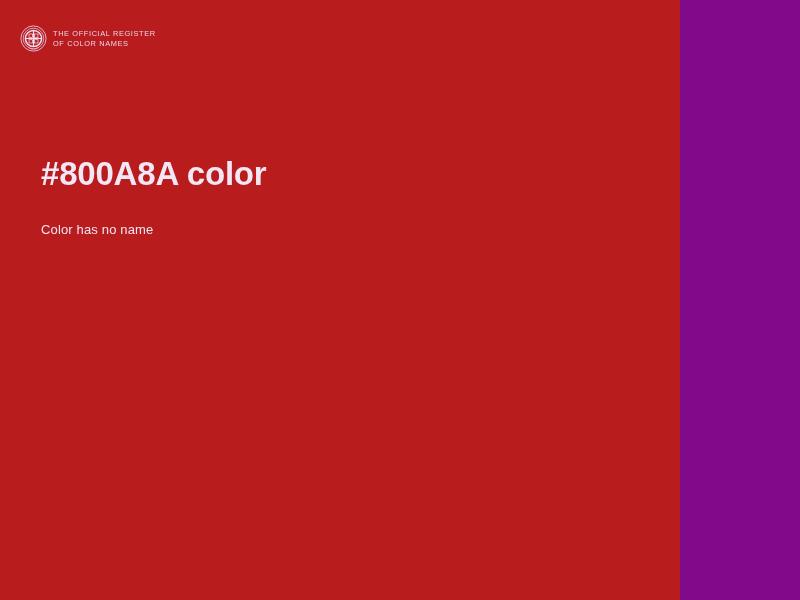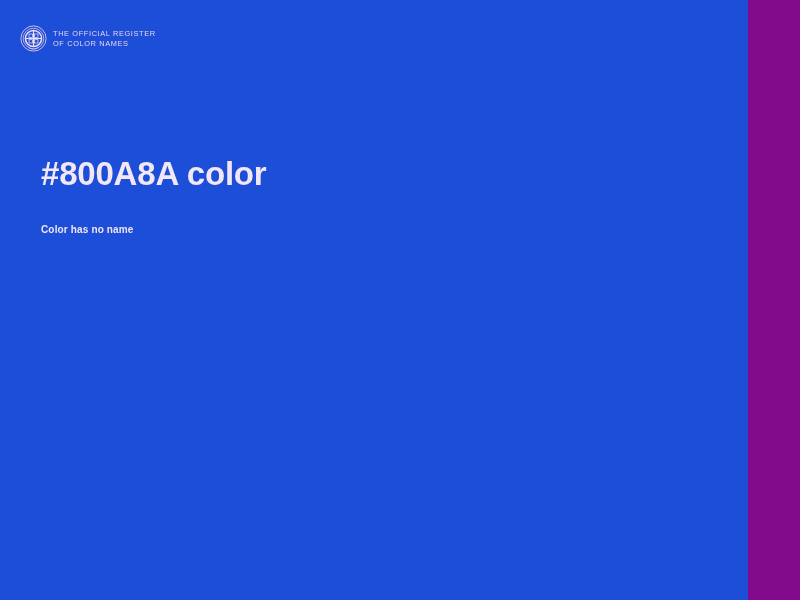--- a/index.html
+++ b/index.html
@@ -8,23 +8,23 @@
   }
   body {
     width: 800px;
     height: 600px;
     overflow: hidden;
     font-family: "Liberation Sans", sans-serif;
     background: #800a8a;
   }
   .page {
     position: relative;
-    width: 748px;
+    width: 680px;
     height: 600px;
-    background: #1d4ed8;
+    background: #b91c1c;
     box-sizing: border-box;
   }
 
   
   .brand {
     position: absolute;
     left: 20px;
     top: 25px;
     display: flex;
     align-items: center;
@@ -60,23 +60,23 @@
     line-height: 40px;
     font-weight: 700;
     color: #f2e7f5;
     letter-spacing: -0.2px;
     white-space: nowrap;
   }
   .subtitle {
     position: absolute;
     left: 41px;
     top: 199px;
-    font-size: 10px;
+    font-size: 13px;
     line-height: 13px;
-    font-weight: 700;
+    font-weight: 400;
     color: #f0e4f3;
     letter-spacing: 0.15px;
     white-space: nowrap;
     margin-top: 24px;
   }
 </style>
 </head>
 <body>
 
 <div class="page">

